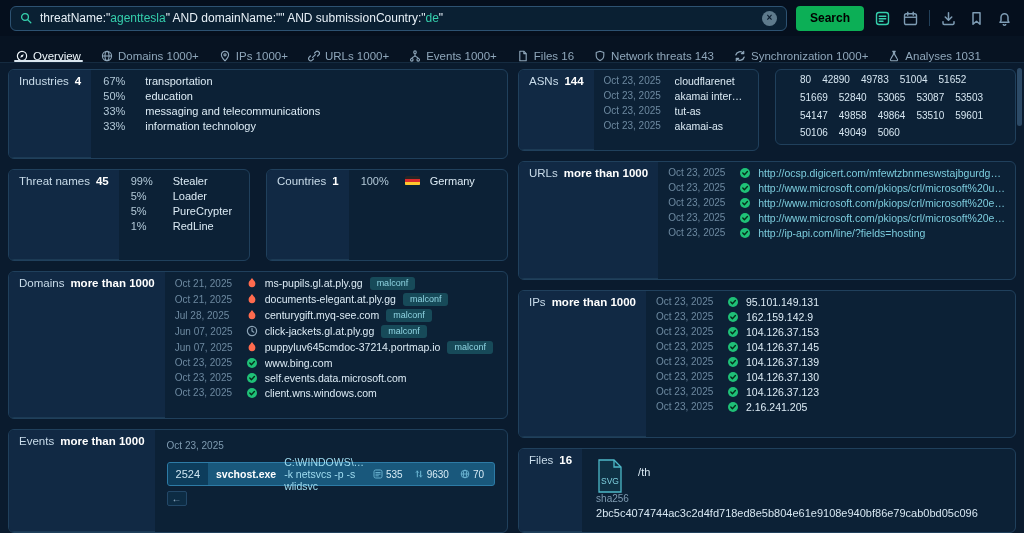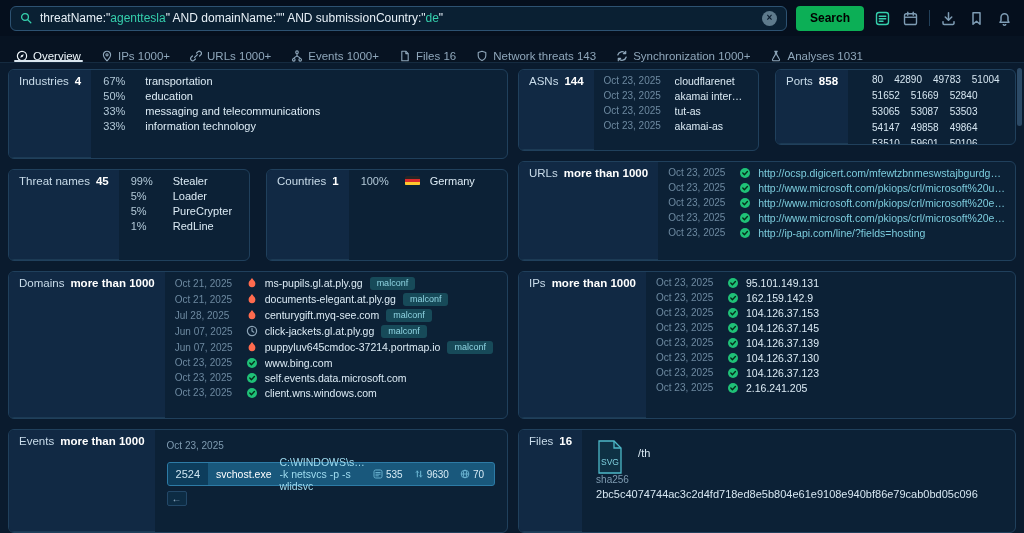--- a/index.html
+++ b/index.html
@@ -59,21 +59,21 @@
   .flag{width:15px;height:10px;border-radius:2px;overflow:hidden;display:inline-flex;flex-direction:column;flex:none}
   .flag i{flex:1}
   .flag .b{background:#262626}.flag .r{background:#dd2c2c}.flag .g{background:#ffc82e}
   
   .ev-body{padding:10px 12px 0;display:flex;flex-direction:column;min-width:0}
   .ev-date{font-size:10px;color:#7e9ab0;margin-bottom:11px}
   .procrow{display:flex;align-items:center;gap:8px;background:#19587c;border:1px solid #2d7ba6;border-radius:3px;
     height:24px;padding:0 10px 0 0;font-size:10.5px;min-width:0;cursor:pointer}
   .pid{background:#0d3d5c;color:#cfe6f2;padding:0 8px;align-self:stretch;display:flex;align-items:center;
     border-radius:2px 0 0 2px;font-size:11px;flex:none}
-  .pname{color:#ffffff;font-weight:normal;flex:none}
+  .pname{color:#ffffff;font-weight:bold;flex:none}
   .cmd{color:#9fdcf0;overflow:hidden;text-overflow:ellipsis;flex:1;min-width:0}
   .stats{display:flex;gap:11px;align-items:center;color:#d7ecf6;font-size:10px;flex:none}
   .stat{display:flex;gap:3px;align-items:center}
   .stat svg{width:10px;height:10px;color:#6db7d4}
   .backbox{width:20px;height:15px;background:#0d2c44;border:1px solid #234868;border-radius:2px;color:#9db8cc;
     font-size:10px;display:flex;align-items:center;justify-content:center;margin-top:5px;cursor:pointer}
   
   .file-body{padding:10px 14px}
   .file-top{display:flex;gap:14px;align-items:flex-start}
   .fname{font-size:11px;color:#dcebf5;margin-top:7px}
@@ -208,20 +208,26 @@
       </svg>
     </button>
 </div>
 
 <div class="tabbar">
   <div class="tab active">
       <svg>
         <use href="#ic-compass"></use>
       </svg>
       <span>Overview</span>
+    </div>
+  <div class="tab">
+      <svg>
+        <use href="#ic-globe"></use>
+      </svg>
+      <span>Domains 1000+</span>
     </div>
   <div class="tab">
       <svg>
         <use href="#ic-pin"></use>
       </svg>
       <span>IPs 1000+</span>
     </div>
   <div class="tab">
       <svg>
         <use href="#ic-link"></use>
@@ -461,24 +467,20 @@
               <span class="ldate">Oct 23, 2025</span>
               <span class="lname">tut-as</span>
             </div>
           <div class="lrow">
               <span class="ldate">Oct 23, 2025</span>
               <span class="lname">akamai-as</span>
             </div>
         </div>
       </div>
       <div class="card ports" style="flex:1">
-        <div class="card-h">
-            <span>Ports</span>
-            <span class="cnt">858</span>
-          </div>
         <div class="ports-scroll">
             <div class="thumb"></div>
           </div>
         <div class="portlist">
           <span>80</span>
             <span>42890</span>
             <span>49783</span>
             <span>51004</span>
             <span>51652</span>
             <span>51669</span>
@@ -491,21 +493,21 @@
             <span>49864</span>
             <span>53510</span>
             <span>59601</span>
             <span>50106</span>
             <span>49049</span>
             <span>5060</span>
         </div>
       </div>
     </div>
 
-    <div class="card" style="height:100px">
+    <div class="card" style="height:119px">
       <div class="card-h">
           <span>URLs</span>
           <span class="cnt">more than 1000</span>
         </div>
       <div class="card-b">
         <div class="lrow">
             <span class="ldate">Oct 23, 2025</span>
             <svg class="ic">
               <use href="#ic-check"></use>
             </svg>

